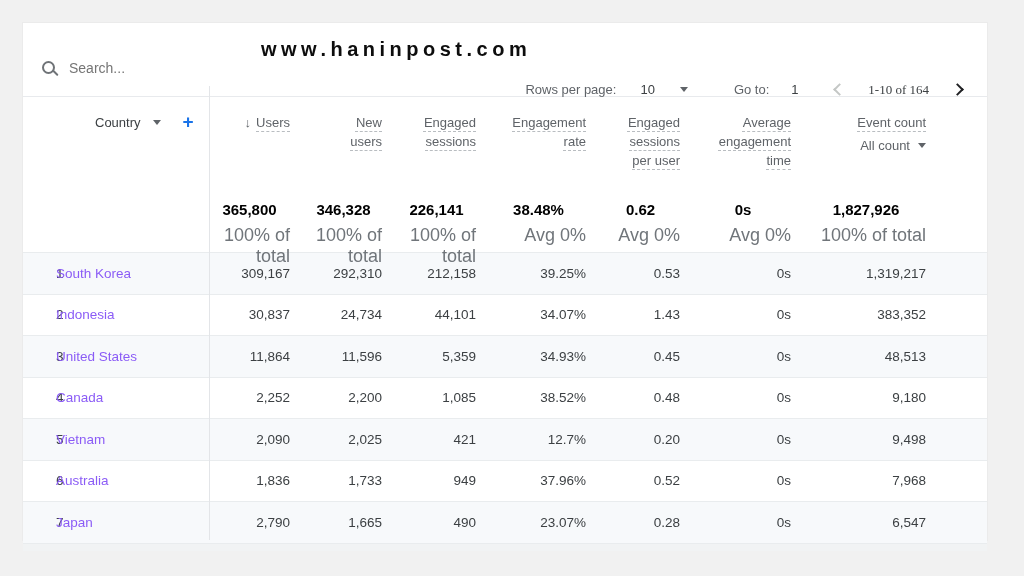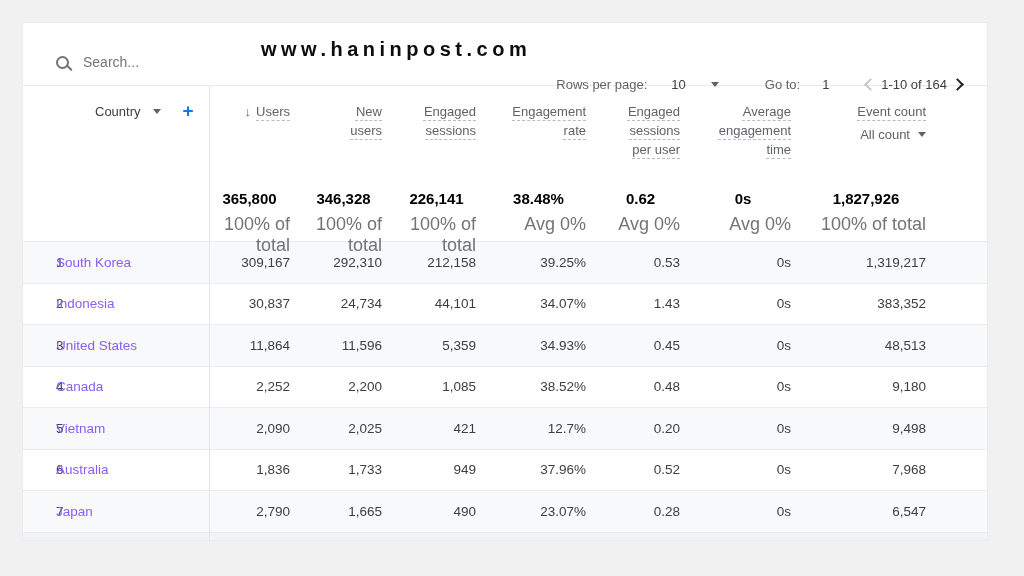--- a/index.html
+++ b/index.html
@@ -18,22 +18,22 @@
     border:1px solid #ebebeb;
   }
   
   .watermark {
     position:absolute; left:238px; top:15px;
     font-size:20px; font-weight:bold; color:#0d0d0d;
     letter-spacing:4.5px; z-index:5; white-space:nowrap;
   }
   
   .toolbar {
-    height:63px; display:flex; align-items:center;
-    padding:16px 25px 0 33px;
+    height:74px; display:flex; align-items:center;
+    padding:16px 25px 0 19px;
     border-bottom:1px solid #e8eaed;
   }
   .search-wrap { display:flex; align-items:center; gap:14px; }
   .search-icon { position:relative; width:13px; height:13px;
     border:2px solid #6f7377; border-radius:50%; display:inline-block; }
   .search-icon::after { content:""; position:absolute; width:7px; height:2px;
     background:#6f7377; transform:rotate(45deg); right:-6px; bottom:-2px; border-radius:1px; }
   .search-input {
     border:none; outline:none; background:transparent;
     font-family:"Liberation Sans", sans-serif;
@@ -42,21 +42,21 @@
   .search-input::placeholder { color:#757575; }
   .toolbar-right { margin-left:auto; display:flex; align-items:center; font-size:13px; color:#5f6368;margin-top:44px; }
   .rpp-label { margin-right:24px; }
   .rpp-value { display:flex; align-items:center; gap:25px; color:#3c4043; cursor:pointer; }
   .tri-down { width:0; height:0; border-left:4px solid transparent;
     border-right:4px solid transparent; border-top:5px solid #5f6368; display:inline-block; }
   .goto-label { margin-left:46px; }
   .goto-input { border:none; outline:none; background:transparent; width:26px;
     font-family:"Liberation Sans", sans-serif; font-size:13px; color:#3c4043;
     margin-left:22px; text-align:left; }
-  .pager { display:flex; align-items:center; margin-left:18px; gap:6px; color:#3c4043; }
+  .pager { display:flex; align-items:center; margin-left:18px; gap:24px; color:#3c4043;font-family:Liberation Serif, serif; }
   .chev { width:9px; height:9px; border-top:2px solid; border-right:2px solid;
     display:inline-block; }
   .chev-left { transform:rotate(-135deg); color:#c4c7c5; }
   .chev-right { transform:rotate(45deg); color:#202124; }
   
   .grid { display:grid; grid-template-columns:186px 96px 92px 94px 110px 94px 111px 183px; }
   .num { text-align:right; padding-right:15px; }
   .num.last { padding-right:63px; }
   
   .head-row { height:92px; }

